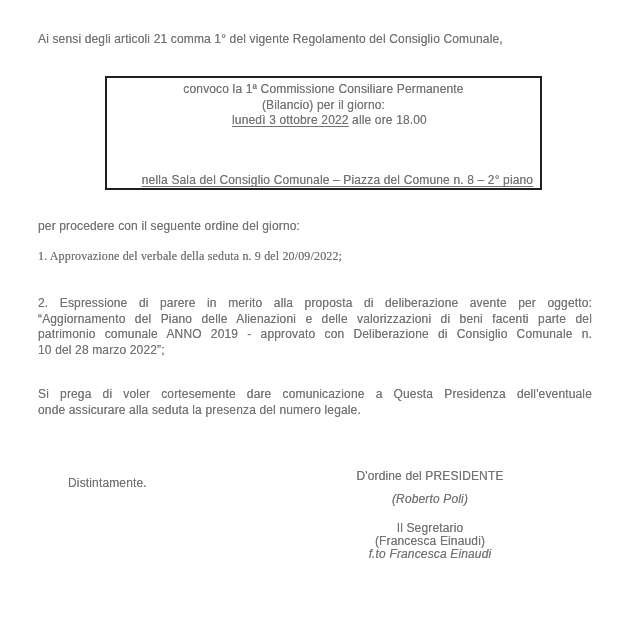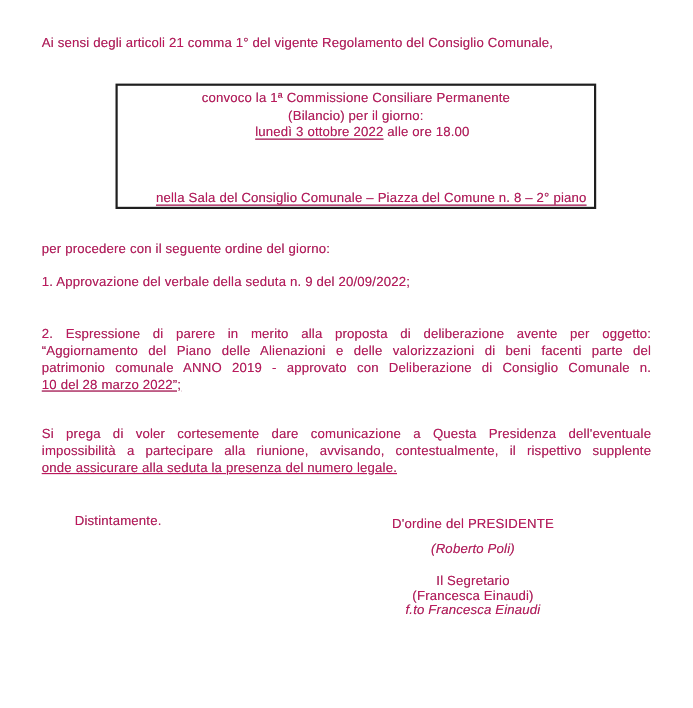--- a/index.html
+++ b/index.html
@@ -8,34 +8,34 @@
     background: #ffffff;
   }
   .page {
     position: relative;
     width: 630px;
     height: 644px;
     background: #ffffff;
     font-family: "Liberation Sans", "DejaVu Sans", sans-serif;
     font-size: 12px;
     line-height: 15.5px;
-    color: #be185d;
+    color: #737373;
     letter-spacing: 0.15px;
     text-shadow: 0 0 0.6px rgba(63,63,63,0.55);
     overflow: hidden;
   }
   .abs { position: absolute; }
   .body-col { left: 38px; width: 554px; }
   .jline {
     text-align: justify;
     text-align-last: justify;
     height: 15.5px;
     overflow: hidden;
   }
-  .lastline { text-align: left; text-decoration: underline; }
+  .lastline { text-align: left; }
   .notice-box {
     left: 105px;
     top: 76px;
     width: 437px;
     height: 114px;
     border: 2px solid #1f1f1f;
     box-sizing: border-box;
   }
   .notice-inner {
     position: absolute;
@@ -73,36 +73,35 @@
     <div class="notice-inner">
       <div>convoco la 1ª Commissione Consiliare Permanente</div>
       <div>(Bilancio) per il giorno:</div>
       <div><span class="u">lunedì 3 ottobre 2022</span><span> alle ore 18.00</span></div>
       <div class="notice-location u">nella Sala del Consiglio Comunale – Piazza del Comune n. 8 – 2° piano</div>
     </div>
   </div>
 
   <div class="abs body-col" style="top: 219px;">per procedere con il seguente ordine del giorno:</div>
 
-  <div class="abs body-col" style="top: 249px;">1. Approvazione del verbale della seduta n. 9 del 20/09/2022;</div>
+  <div class="abs body-col" style="top: 249px; font-family: Liberation Serif, serif;">1. Approvazione del verbale della seduta n. 9 del 20/09/2022;</div>
 
   <div class="abs body-col" style="top: 296px;">
     <div class="jline">2. Espressione di parere in merito alla proposta di deliberazione avente per oggetto:</div>
     <div class="jline">“Aggiornamento del Piano delle Alienazioni e delle valorizzazioni di beni facenti parte del</div>
     <div class="jline">patrimonio comunale ANNO 2019 - approvato con Deliberazione di Consiglio Comunale n.</div>
     <div class="lastline">10 del 28 marzo 2022”;</div>
   </div>
 
   <div class="abs body-col" style="top: 387px;">
     <div class="jline">Si prega di voler cortesemente dare comunicazione a Questa Presidenza dell'eventuale</div>
-    <div class="jline">impossibilità a partecipare alla riunione, avvisando, contestualmente, il rispettivo supplente</div>
     <div class="lastline">onde assicurare alla seduta la presenza del numero legale.</div>
   </div>
 
-  <div class="abs" style="left: 68px; top: 466px;">Distintamente.</div>
+  <div class="abs" style="left: 68px; top: 476px;">Distintamente.</div>
 
   <div class="abs sig-block sec-block" style="top: 522px;">
     <div>Il Segretario</div>
     <div>(Francesca Einaudi)</div>
     <div class="italic">f.to Francesca Einaudi</div>
   </div>
 
   <div class="abs sig-block" style="top: 469px;">
     <div>D'ordine del PRESIDENTE</div>
     <div class="italic" style="margin-top: 7px;">(Roberto Poli)</div>

